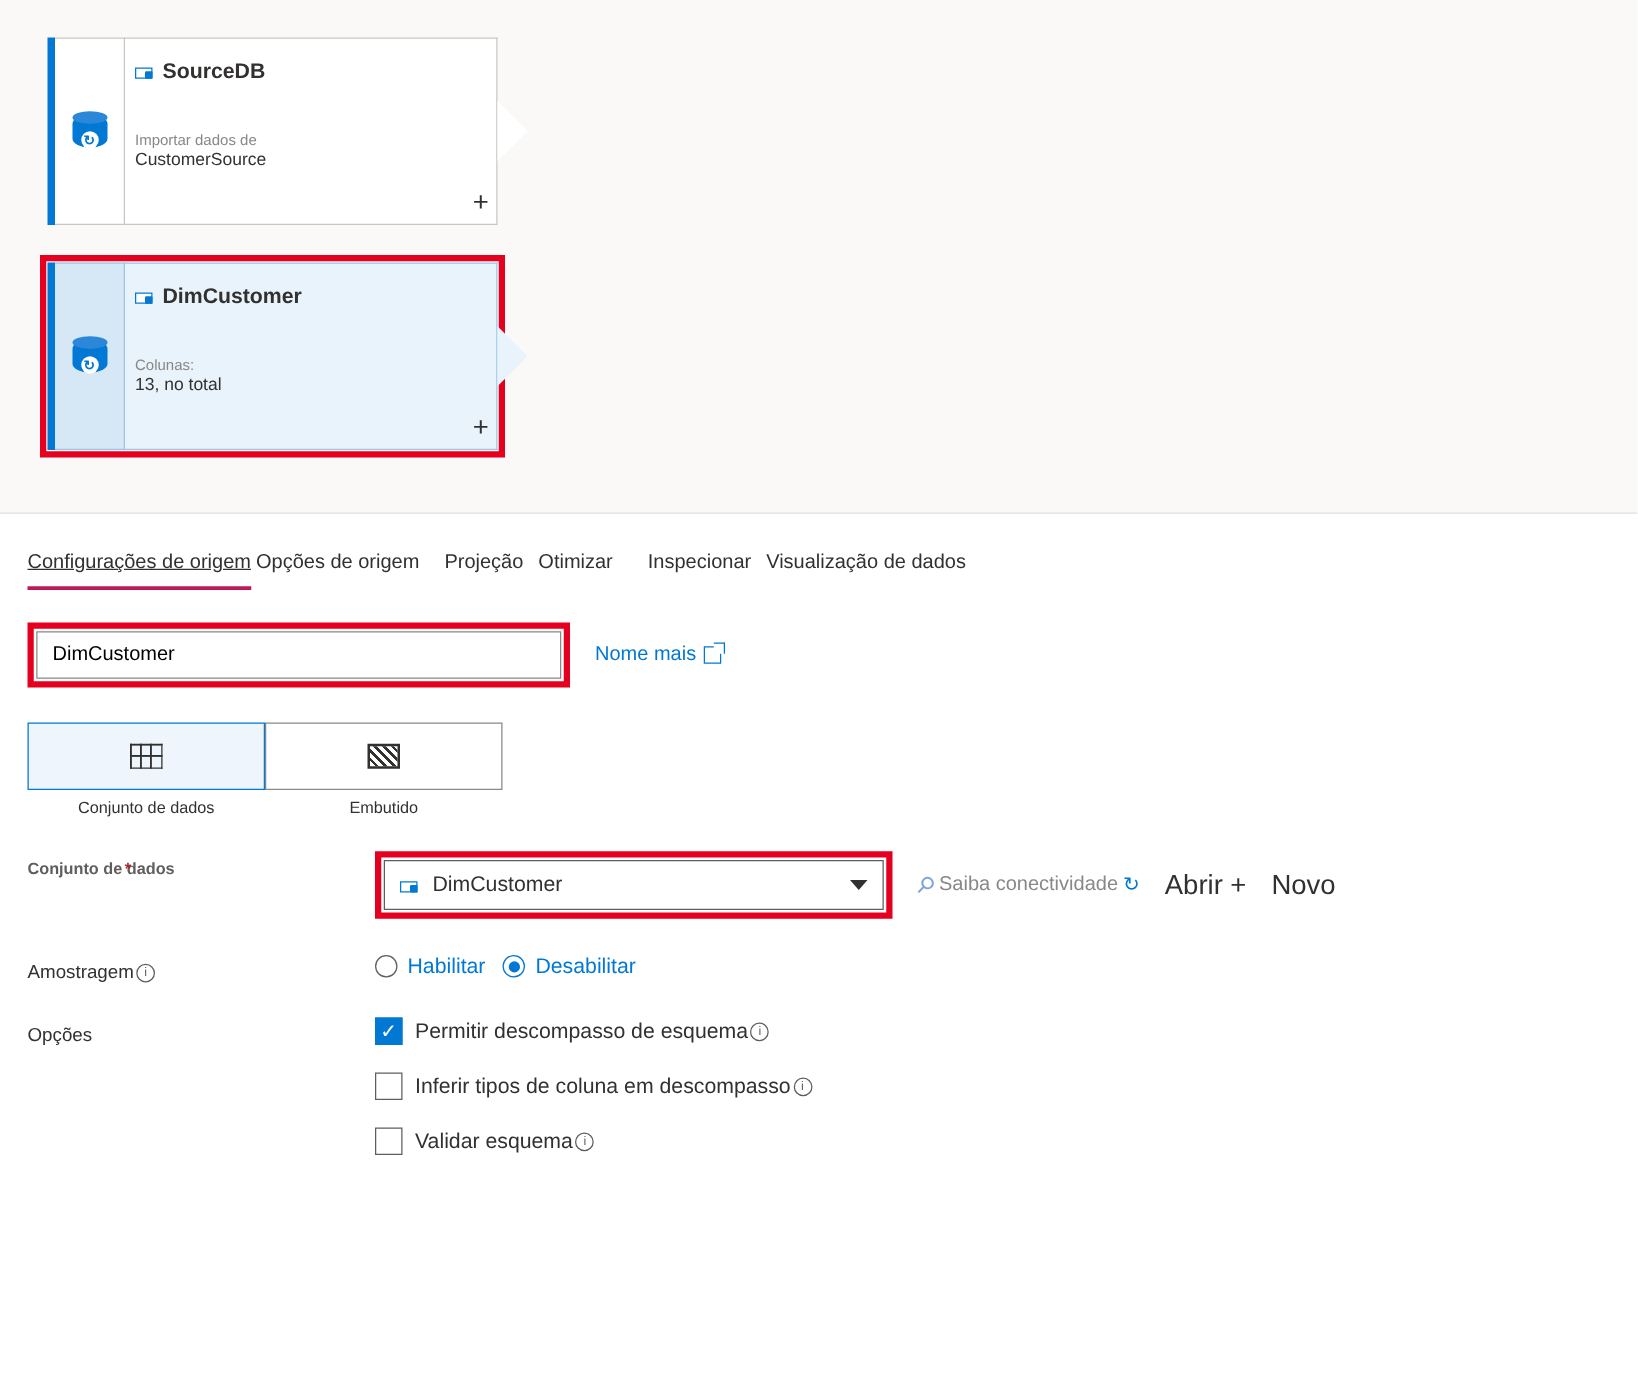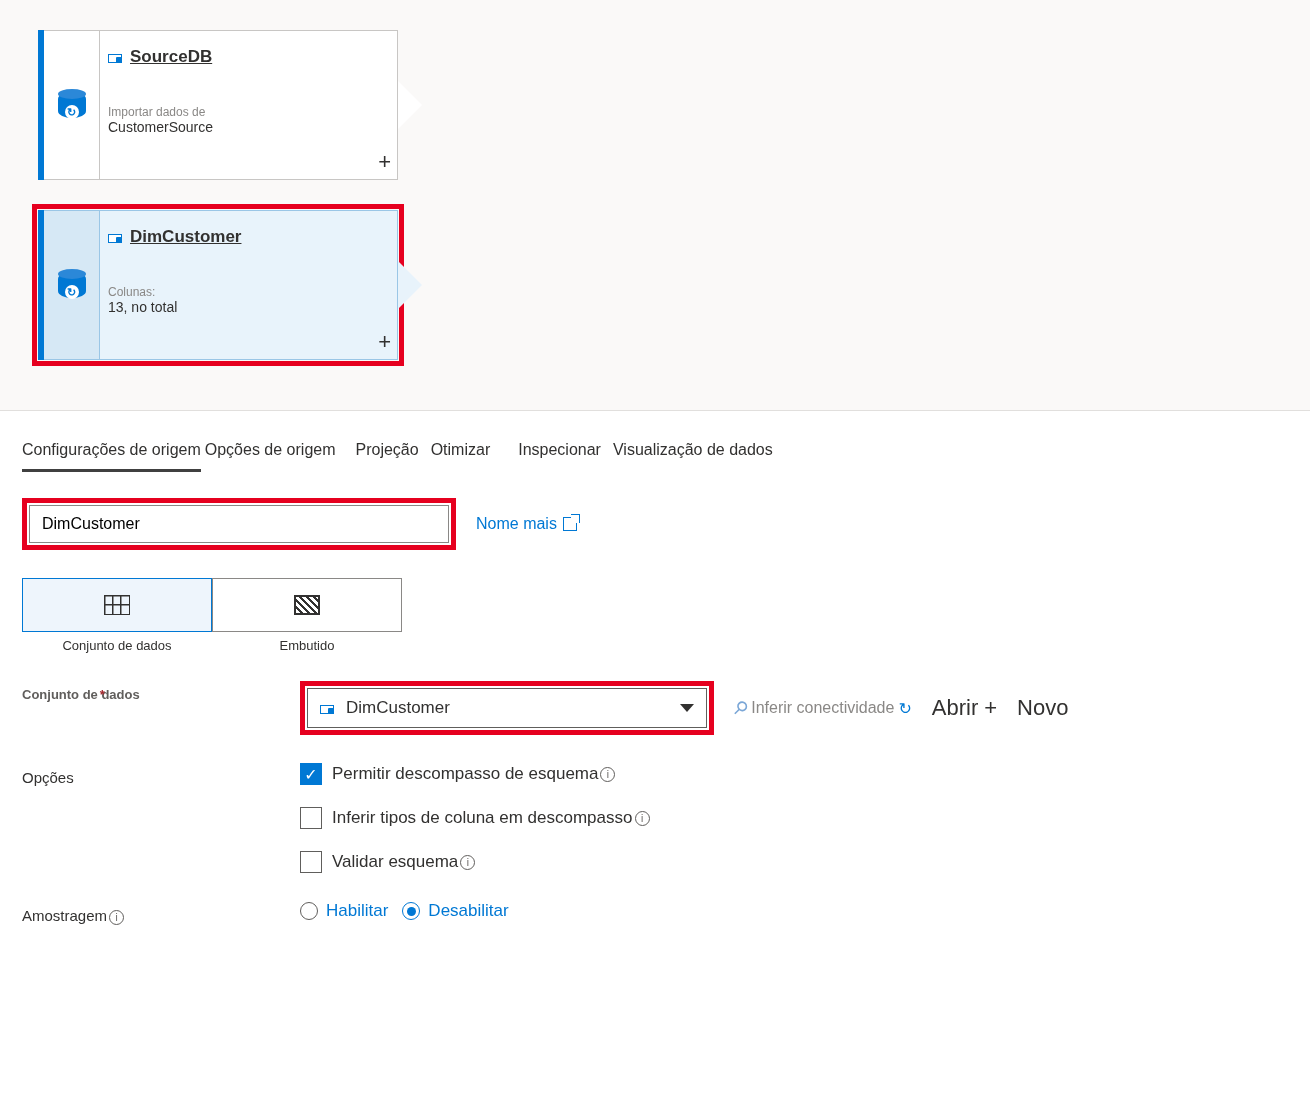--- a/index.html
+++ b/index.html
@@ -65,21 +65,21 @@
   .arrow.unsel { border-left: 24px solid #fff; }
   .arrow.sel   { border-left: 24px solid #e8f3fb; }
   .plus {
     position: absolute;
     right: 6px;
     bottom: 4px;
     font-size: 22px;
     font-weight: 300;
     cursor: pointer;
   }
-  .title-row { display: flex; align-items: center; gap: 6px; font-weight: 600; font-size: 17px; margin-bottom: 38px; text-decoration: underline; }
+  .title-row { display: flex; align-items: center; gap: 6px; font-weight: 600; font-size: 17px; margin-bottom: 38px; }
   .sub1 { font-size: 12px; color: #8a8886; }
   .sub2 { font-size: 14px; color: #323130; }
   .db-icon {
     width: 28px; height: 32px; position: relative;
   }
   .db-icon .cyl {
     width: 28px; height: 26px; background:#0078d4; border-radius: 14px/7px;
     position: absolute; top: 3px;
   }
   .db-icon .top {
@@ -108,21 +108,21 @@
     gap: 0;
     padding: 30px 22px 0 22px;
     font-size: 16px;
   }
   .tab {
     padding: 0 0 10px 0;
     margin-right: 4px;
     cursor: pointer;
     color: #323130;
   }
-  .tab.active { border-bottom: 3px solid #404040; }
+  .tab.active { border-bottom: 3px solid #be185d; text-decoration: underline; }
   
   .form {
     padding: 26px 22px 40px 22px;
   }
   .row {
     display: flex;
     align-items: flex-start;
     margin-bottom: 28px;
   }
   .row .label {
@@ -304,28 +304,42 @@
     <div class="field">
       <span class="hl">
         <div class="select">
           <span class="ds-icon"></span>
           <span style="font-size:17px;">DimCustomer</span>
           <span class="chev"></span>
         </div>
       </span>
       <span class="gray-link">
         <span class="plug-icon">⚲</span>
-        <span>Inferir conectividade</span>
+        <span>Saiba conectividade</span>
         <span style="color:#0078d4;">↻</span>
       </span>
       <span class="dark-link">
         <span>Abrir</span>
           <span style="font-weight:300;">+</span>
       </span>
       <span style="font-size:22px;">Novo</span>
+    </div>
+  </div>
+
+  <div class="row">
+    <div class="label">
+      <span>Amostragem</span><span class="info-circ"></span>
+    </div>
+    <div class="field">
+      <div class="radios">
+        <span class="radio"></span>
+        <span style="color:#0078d4;">Habilitar</span>
+        <span class="radio sel" style="border-color:#0078d4; margin-left:6px;"></span>
+        <span style="color:#0078d4;">Desabilitar</span>
+      </div>
     </div>
   </div>
 
   <div class="row">
     <div class="label">Opções</div>
     <div class="field">
       <div class="choices">
         <label class="checkline">
           <span class="check checked">✓</span>
           <span>
@@ -341,27 +355,13 @@
         <label class="checkline">
           <span class="check"></span>
           <span>
             <span>Validar esquema</span><span class="info-circ"></span>
           </span>
         </label>
       </div>
     </div>
   </div>
 
-  <div class="row">
-    <div class="label">
-      <span>Amostragem</span><span class="info-circ"></span>
-    </div>
-    <div class="field">
-      <div class="radios">
-        <span class="radio"></span>
-        <span style="color:#0078d4;">Habilitar</span>
-        <span class="radio sel" style="border-color:#0078d4; margin-left:6px;"></span>
-        <span style="color:#0078d4;">Desabilitar</span>
-      </div>
-    </div>
-  </div>
-
 </div>
 
 </body></html>

